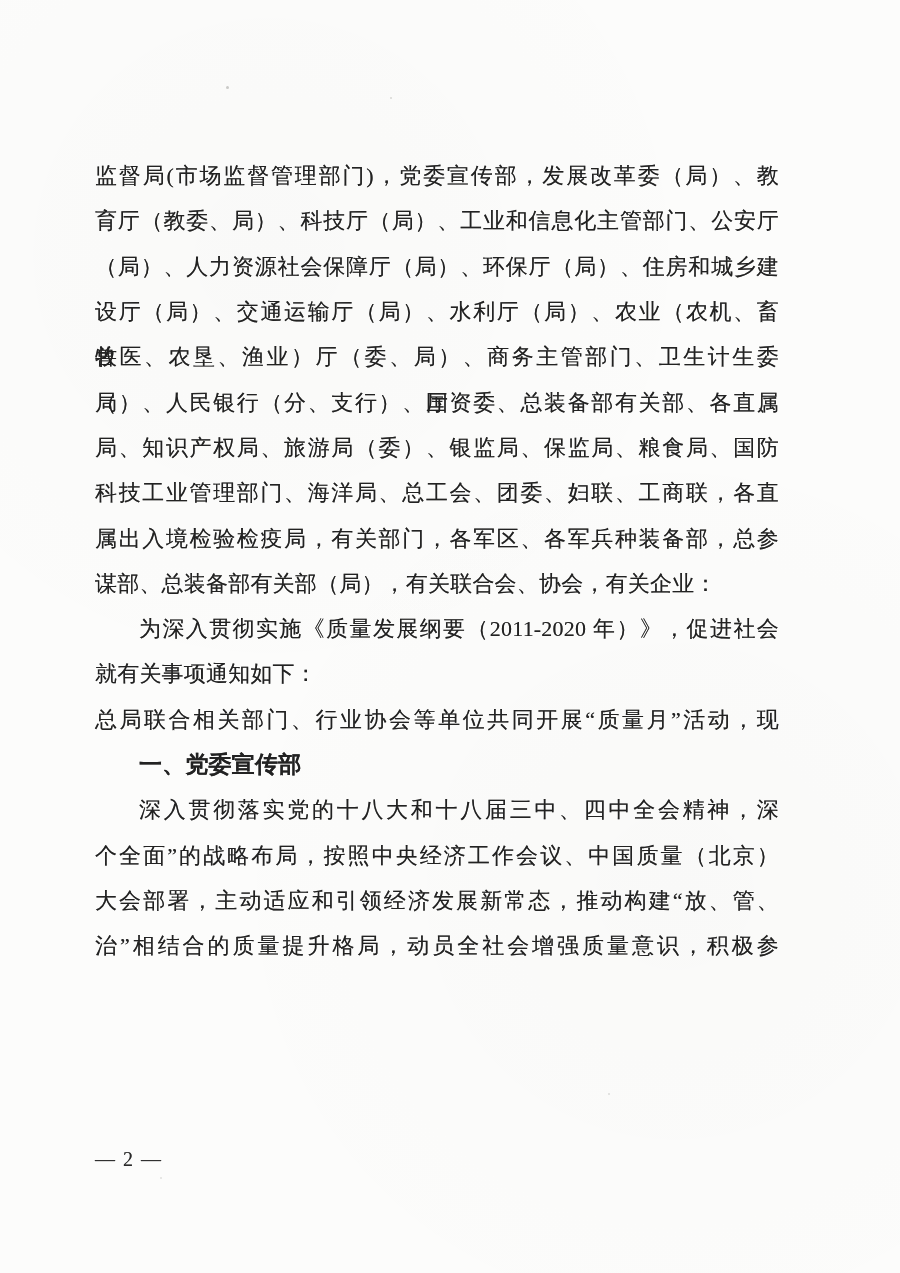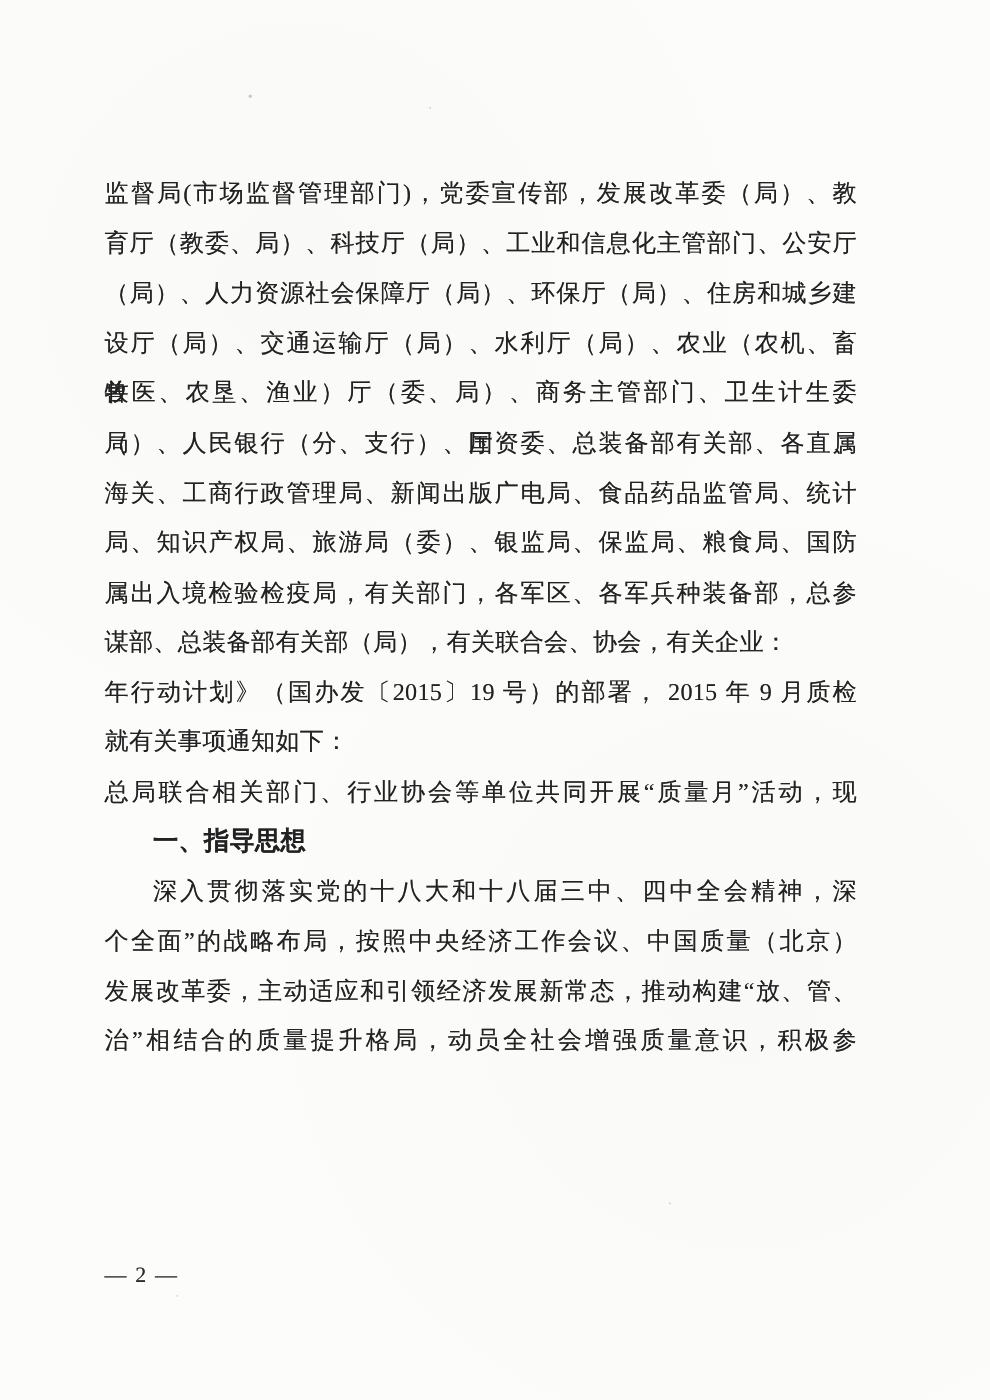--- a/index.html
+++ b/index.html
@@ -90,28 +90,28 @@
   <span class="speck s3"></span>
   <span class="speck s4"></span>
 
   <main class="textblock">
     <div class="ln">监督局(市场监督管理部门)，党委宣传部，发展改革委（局）、教</div>
     <div class="ln">育厅（教委、局）、科技厅（局）、工业和信息化主管部门、公安厅</div>
     <div class="ln">（局）、人力资源社会保障厅（局）、环保厅（局）、住房和城乡建</div>
     <div class="ln">设厅（局）、交通运输厅（局）、水利厅（局）、农业（农机、畜牧、</div>
     <div class="ln">兽医、农垦、渔业）厅（委、局）、商务主管部门、卫生计生委（厅、</div>
     <div class="ln">局）、人民银行（分、支行）、国资委、总装备部有关部、各直属</div>
-    <div class="ln">海关、工商行政管理局、新闻出版广电局、食品药品监管局、统计</div>
     <div class="ln">局、知识产权局、旅游局（委）、银监局、保监局、粮食局、国防</div>
+    <div class="ln">科技工业管理部门、海洋局、总工会、团委、妇联、工商联，各直</div>
     <div class="ln">属出入境检验检疫局，有关部门，各军区、各军兵种装备部，总参</div>
     <div class="ln end">谋部、总装备部有关部（局），有关联合会、协会，有关企业：</div>
-    <div class="ln">年行动计划》（国办发〔2015〕19 号）的部署， 2015 年 9 月质检</div>
+    <div class="ln ind">为深入贯彻实施《质量发展纲要（2011-2020 年）》，促进社会</div>
     <div class="ln end">就有关事项通知如下：</div>
     <div class="ln">总局联合相关部门、行业协会等单位共同开展“质量月”活动，现</div>
-    <div class="ln head">一、指导思想</div>
+    <div class="ln head">一、党委宣传部</div>
     <div class="ln ind">深入贯彻落实党的十八大和十八届三中、四中全会精神，深</div>
     <div class="ln">个全面”的战略布局，按照中央经济工作会议、中国质量（北京）</div>
-    <div class="ln">发展改革委，主动适应和引领经济发展新常态，推动构建“放、管、</div>
+    <div class="ln">大会部署，主动适应和引领经济发展新常态，推动构建“放、管、</div>
     <div class="ln">治”相结合的质量提升格局，动员全社会增强质量意识，积极参</div>
   </main>
 
   <div class="pagenum">— 2 —</div>
 </div>
 
 </body></html>

